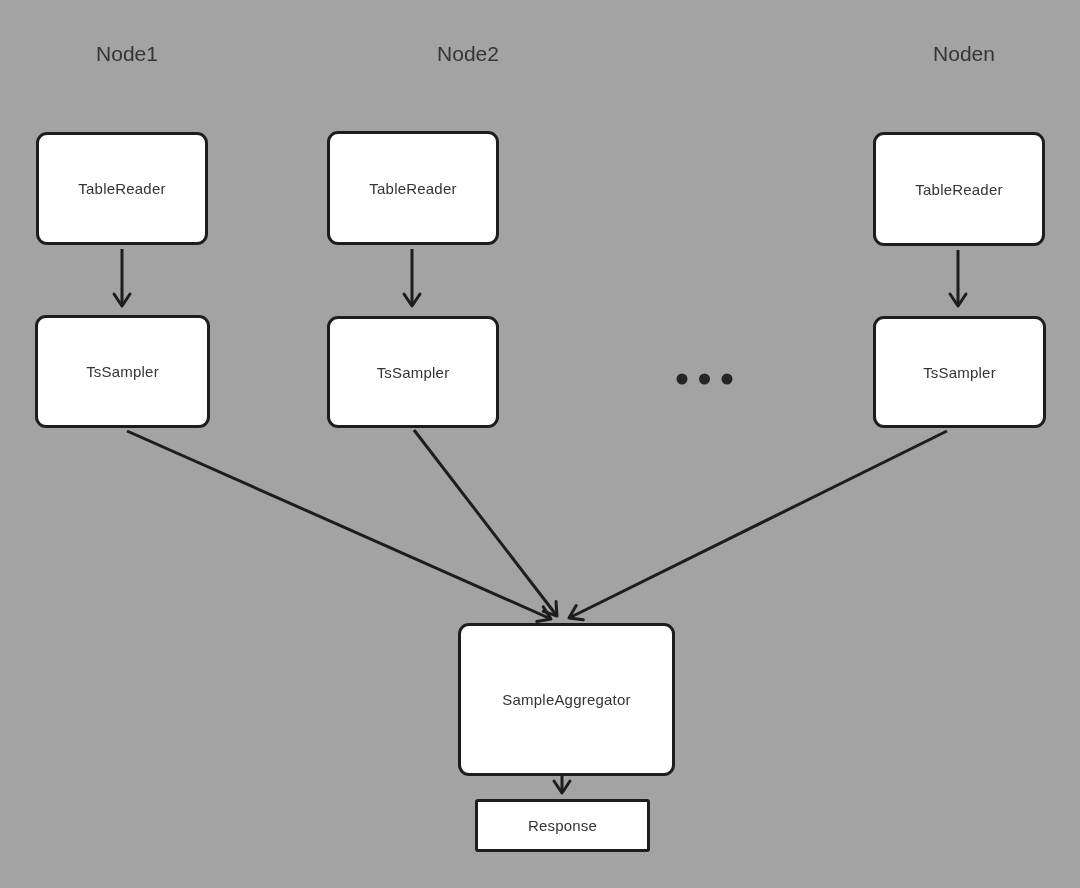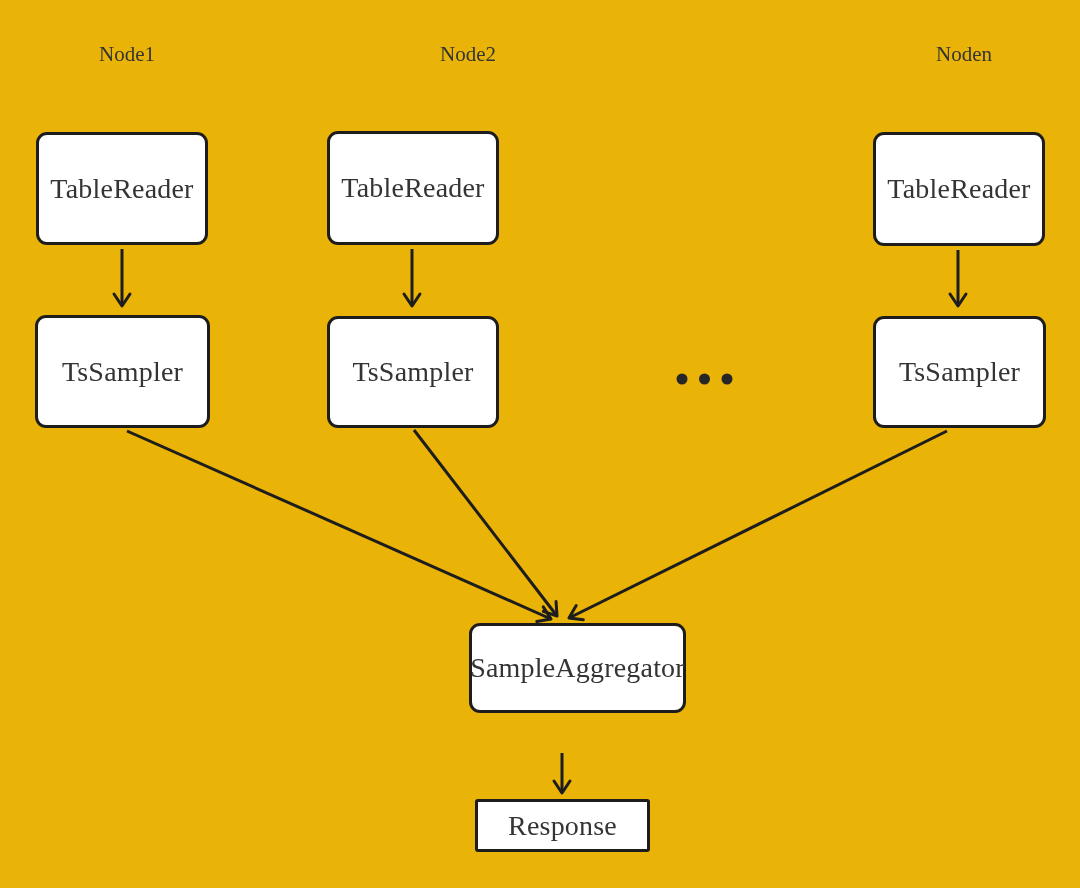--- a/index.html
+++ b/index.html
@@ -4,42 +4,42 @@
 <style>
   html, body {
     margin: 0;
     padding: 0;
     background: #ffffff;
   }
   .canvas {
     position: relative;
     width: 1080px;
     height: 888px;
-    background: #eab308;
-    font-family: Liberation Serif, serif;
+    background: #a3a3a3;
+    font-family: Liberation Sans, sans-serif;
     color: #343434;
     overflow: hidden;
   }
   svg.links {
     position: absolute;
     left: 0;
     top: 0;
     width: 1080px;
     height: 888px;
   }
   .box {
     position: absolute;
     box-sizing: border-box;
     background: #ffffff;
     border: 3px solid #1d1d1d;
     border-radius: 11px;
     display: flex;
     align-items: center;
     justify-content: center;
-    font-size: 28px;
+    font-size: 15px;
     letter-spacing: 0.2px;
     color: #343434;
   }
   .node-label {
     position: absolute;
     transform: translateX(-50%);
     font-size: 21px;
     white-space: nowrap;
     color: #343434;
   }
@@ -78,17 +78,17 @@
   <div class="node-label" style="left:964px; top:42px;text-align:center;">Noden</div>
 
   <div class="box" style="left:36px; top:132px; width:172px; height:113px;">TableReader</div>
   <div class="box" style="left:327px; top:131px; width:172px; height:114px;">TableReader</div>
   <div class="box" style="left:873px; top:132px; width:172px; height:114px;">TableReader</div>
 
   <div class="box" style="left:35px; top:315px; width:175px; height:113px;">TsSampler</div>
   <div class="box" style="left:327px; top:316px; width:172px; height:112px;">TsSampler</div>
   <div class="box" style="left:873px; top:316px; width:173px; height:112px;">TsSampler</div>
 
-  <div class="box" style="left:469px; top:623px; width:217px; height:90px;">SampleAggregator</div>
+  <div class="box" style="left:458px; top:623px; width:217px; height:153px;">SampleAggregator</div>
 
   <div class="box" style="left:475px; top:799px; width:175px; height:53px; border-radius:3px;">Response</div>
 
 </div>
 
 </body></html>

